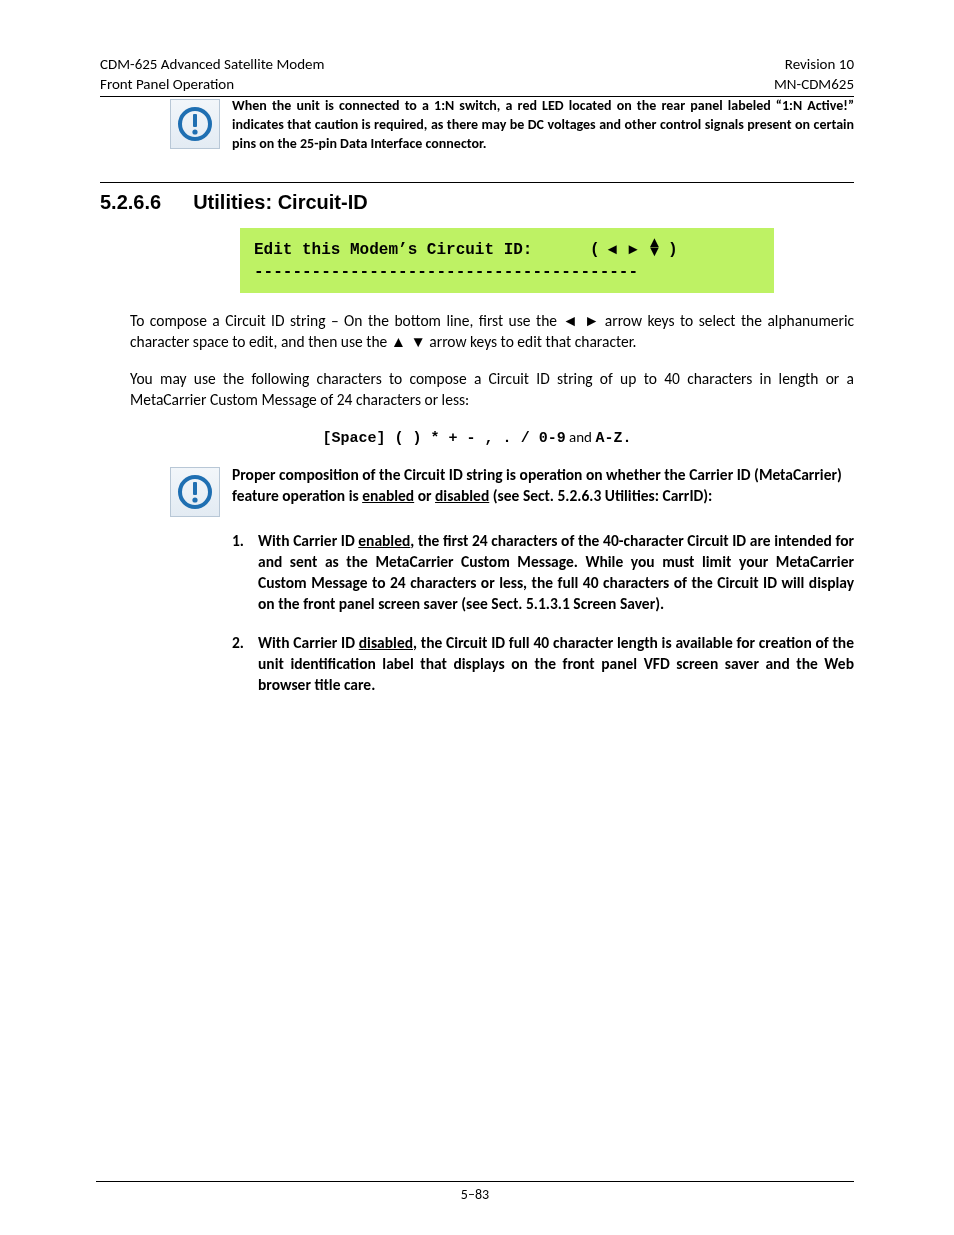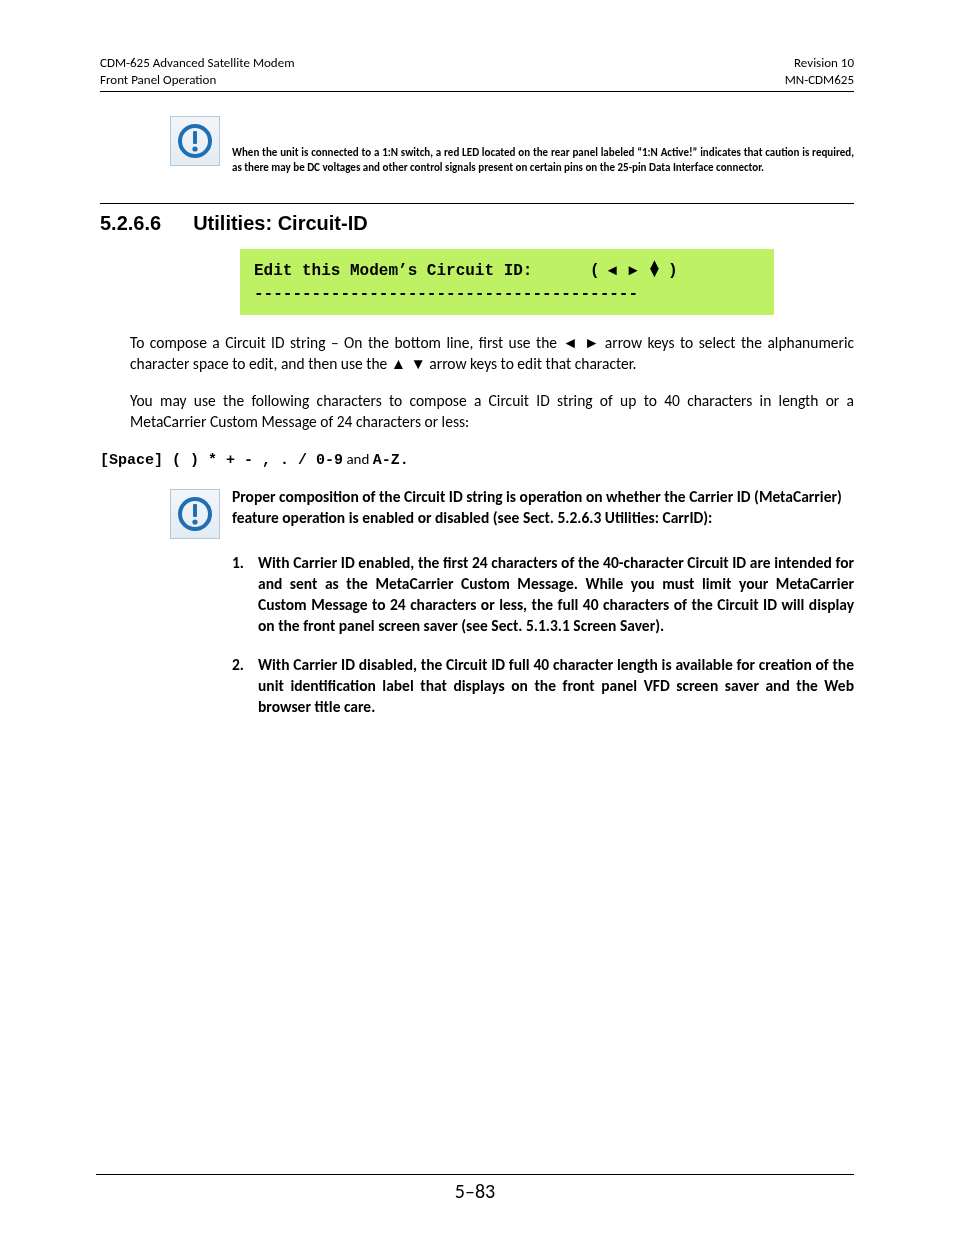--- a/index.html
+++ b/index.html
@@ -10,52 +10,50 @@
     color: #000;
   }
   .page {
     width: 954px;
     height: 1235px;
     box-sizing: border-box;
     padding: 55px 100px 40px 100px;
     position: relative;
   }
   .hdr {
-    font-size: 13px;
+    font-size: 15px;
     line-height: 1.3;
     display: flex;
     justify-content: space-between;
     border-bottom: 1px solid #000;
     padding-bottom: 2px;
-    margin-bottom: 22px;
   }
   .hdr .col { white-space: pre; }
   .hdr .right { text-align: right; }
   .note-row {
     display: flex;
     align-items: flex-start;
     margin-left: 70px;
     margin-right: 0;
   }
   .note-icon {
     flex: 0 0 48px;
     height: 48px;
     margin-right: 12px;
     margin-top: 2px;
     border: 1px solid #b8c7d6;
     background: linear-gradient(#f2f6fa,#e3ebf3);
     display:flex;align-items:center;justify-content:center;
   }
   .note-icon svg { display:block; }
   .note-text {
-    font-size: 11px;
+    font-size: 14px;
     line-height: 1.35;
     font-weight: 700;
     text-align: justify;
-    margin-top: 32px;
   }
   .section-rule {
     border-top: 1px solid #000;
     margin-top: 28px;
     margin-bottom: 8px;
   }
   .section-heading {
     display:flex;
     align-items: baseline;
     gap: 32px;
@@ -75,21 +73,21 @@
     line-height: 1.4;
     white-space: pre;
   }
   .lcd .arrows { font-family: Arial, sans-serif; font-size: 15px; letter-spacing: 1px;}
   .body-p {
     font-size: 15.5px;
     line-height: 1.35;
     text-align: justify;
     margin: 0 0 16px 30px;
   }
-  .body-p.center { margin-left: 0; }
+  .body-p.center { text-align: center; margin-left: 0; }
   .mono {
     font-family: "Courier New", monospace;
     font-weight: 700;
     font-size: 15px;
   }
   .arrow-inline { font-family: Arial, sans-serif; }
   .note-text2 {
     font-size: 15.5px;
     line-height: 1.35;
     font-weight: 700;
@@ -107,26 +105,26 @@
     font-size: 15.5px;
     line-height: 1.35;
     font-weight: 700;
   }
   .ol li {
     display: flex;
     margin-bottom: 18px;
     text-align: justify;
   }
   .ol .num { flex: 0 0 26px; }
-  .ul { }
+  .ul { text-decoration: underline; }
   .footer {
     position: absolute;
     left: 96px; right: 100px; bottom: 32px;
     text-align: center;
-    font-size: 20px;
+    font-size: 14px;
   }
   .footer-rule {
     border-top: 1px solid #000;
     margin-bottom: 4px;
   }
 </style>
 </head>
 <body>
 
 <div class="page">

